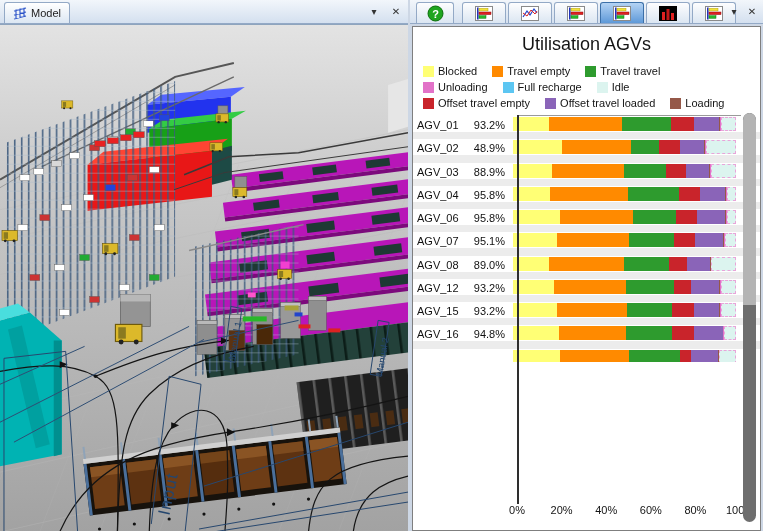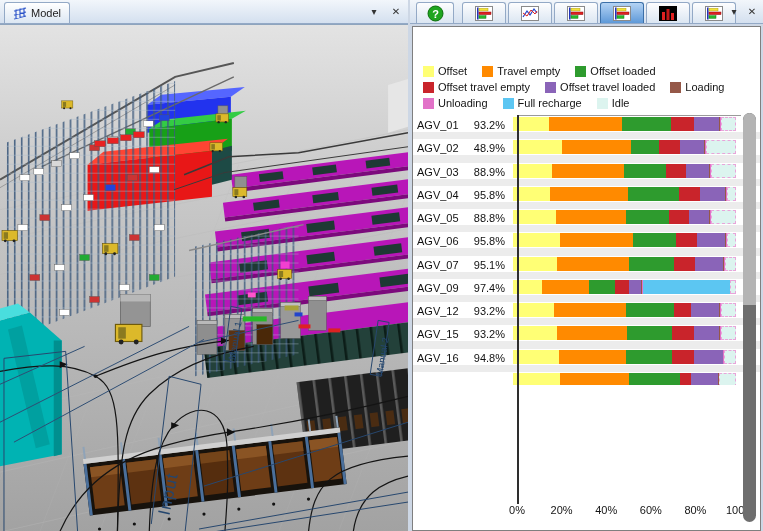--- a/index.html
+++ b/index.html
@@ -395,61 +395,62 @@
             <rect x="4" y="6" width="12" height="2.6" fill="#e02020" stroke="#8d0f0f" stroke-width="0.5"></rect>
             <rect x="4" y="9.7" width="7" height="2.6" fill="#28b828" stroke="#0f7d0f" stroke-width="0.5"></rect>
           </svg>
         </div>
       </div>
     <div class="winbtn" style="left:316px;">▾</div>
     <div class="winbtn" style="left:334px;">✕</div>
   </div>
 
   <div id="chart-box">
+    <div id="chart-title">Utilisation AGVs</div>
     <div id="legend">
         <div class="legend-row">
           <span class="legend-item">
             <span class="swatch" style="background: rgb(255, 255, 117);"></span>
-            <span>Offset</span>
+            <span>Blocked</span>
           </span>
           <span class="legend-item">
             <span class="swatch" style="background: rgb(255, 138, 0);"></span>
             <span>Travel empty</span>
           </span>
           <span class="legend-item">
             <span class="swatch" style="background: rgb(46, 155, 46);"></span>
-            <span>Offset loaded</span>
+            <span>Travel travel</span>
+          </span>
+        </div>
+        <div class="legend-row">
+          <span class="legend-item">
+            <span class="swatch" style="background: rgb(226, 114, 200);"></span>
+            <span>Unloading</span>
+          </span>
+          <span class="legend-item">
+            <span class="swatch" style="background: rgb(92, 198, 242);"></span>
+            <span>Full recharge</span>
+          </span>
+          <span class="legend-item">
+            <span class="swatch" style="background: rgb(220, 244, 239);"></span>
+            <span>Idle</span>
           </span>
         </div>
         <div class="legend-row">
           <span class="legend-item">
             <span class="swatch" style="background: rgb(201, 36, 43);"></span>
             <span>Offset travel empty</span>
           </span>
           <span class="legend-item">
             <span class="swatch" style="background: rgb(138, 100, 184);"></span>
             <span>Offset travel loaded</span>
           </span>
           <span class="legend-item">
             <span class="swatch" style="background: rgb(149, 88, 72);"></span>
             <span>Loading</span>
-          </span>
-        </div>
-        <div class="legend-row">
-          <span class="legend-item">
-            <span class="swatch" style="background: rgb(226, 114, 200);"></span>
-            <span>Unloading</span>
-          </span>
-          <span class="legend-item">
-            <span class="swatch" style="background: rgb(92, 198, 242);"></span>
-            <span>Full recharge</span>
-          </span>
-          <span class="legend-item">
-            <span class="swatch" style="background: rgb(220, 244, 239);"></span>
-            <span>Idle</span>
           </span>
         </div>
       </div>
     <div id="rows-area">
         <div class="plot-topline"></div>
         <div class="row">
           <span class="lbl">AGV_01</span>
           <span class="val">93.2%</span>
           <div class="bar">
             <div class="seg" style="width: 16.1%; background: rgb(255, 255, 117);"></div>
@@ -498,34 +499,20 @@
             <div class="seg" style="width: 34.9%; background: rgb(255, 138, 0);"></div>
             <div class="seg" style="width: 22.8%; background: rgb(46, 155, 46);"></div>
             <div class="seg" style="width: 9.4%; background: rgb(201, 36, 43);"></div>
             <div class="seg" style="width: 11.3%; background: rgb(138, 100, 184);"></div>
             <div class="seg" style="width: 0.4%; background: rgb(149, 88, 72);"></div>
             <div class="seg" style="width: 0.4%; background: rgb(226, 114, 200);"></div>
             <div class="seg idle" style="width: 4.2%; background: rgb(220, 244, 239);"></div>
           </div>
         </div>
         <div class="row">
-          <span class="lbl">AGV_05</span>
-          <span class="val">88.8%</span>
-          <div class="bar">
-            <div class="seg" style="width: 19.2%; background: rgb(255, 255, 117);"></div>
-            <div class="seg" style="width: 31.4%; background: rgb(255, 138, 0);"></div>
-            <div class="seg" style="width: 19.3%; background: rgb(46, 155, 46);"></div>
-            <div class="seg" style="width: 8.9%; background: rgb(201, 36, 43);"></div>
-            <div class="seg" style="width: 9.2%; background: rgb(138, 100, 184);"></div>
-            <div class="seg" style="width: 0.4%; background: rgb(149, 88, 72);"></div>
-            <div class="seg" style="width: 0.4%; background: rgb(226, 114, 200);"></div>
-            <div class="seg idle" style="width: 11.2%; background: rgb(220, 244, 239);"></div>
-          </div>
-        </div>
-        <div class="row">
           <span class="lbl">AGV_06</span>
           <span class="val">95.8%</span>
           <div class="bar">
             <div class="seg" style="width: 21%; background: rgb(255, 255, 117);"></div>
             <div class="seg" style="width: 32.7%; background: rgb(255, 138, 0);"></div>
             <div class="seg" style="width: 19.3%; background: rgb(46, 155, 46);"></div>
             <div class="seg" style="width: 9.4%; background: rgb(201, 36, 43);"></div>
             <div class="seg" style="width: 12.6%; background: rgb(138, 100, 184);"></div>
             <div class="seg" style="width: 0.4%; background: rgb(149, 88, 72);"></div>
             <div class="seg" style="width: 0.4%; background: rgb(226, 114, 200);"></div>
@@ -540,32 +527,31 @@
             <div class="seg" style="width: 32.3%; background: rgb(255, 138, 0);"></div>
             <div class="seg" style="width: 20.1%; background: rgb(46, 155, 46);"></div>
             <div class="seg" style="width: 9.4%; background: rgb(201, 36, 43);"></div>
             <div class="seg" style="width: 12.8%; background: rgb(138, 100, 184);"></div>
             <div class="seg" style="width: 0.4%; background: rgb(149, 88, 72);"></div>
             <div class="seg" style="width: 0.4%; background: rgb(226, 114, 200);"></div>
             <div class="seg idle" style="width: 4.9%; background: rgb(220, 244, 239);"></div>
           </div>
         </div>
         <div class="row">
-          <span class="lbl">AGV_09</span>
-          <span class="val">97.4%</span>
-          <div class="bar">
-            <div class="seg" style="width: 13%; background: rgb(255, 255, 117);"></div>
-            <div class="seg" style="width: 21%; background: rgb(255, 138, 0);"></div>
-            <div class="seg" style="width: 11.7%; background: rgb(46, 155, 46);"></div>
-            <div class="seg" style="width: 6.3%; background: rgb(201, 36, 43);"></div>
-            <div class="seg" style="width: 5.3%; background: rgb(138, 100, 184);"></div>
-            <div class="seg" style="width: 0.4%; background: rgb(149, 88, 72);"></div>
-            <div class="seg" style="width: 0.4%; background: rgb(226, 114, 200);"></div>
-            <div class="seg" style="width: 39.3%; background: rgb(92, 198, 242);"></div>
-            <div class="seg idle" style="width: 2.6%; background: rgb(220, 244, 239);"></div>
+          <span class="lbl">AGV_08</span>
+          <span class="val">89.0%</span>
+          <div class="bar">
+            <div class="seg" style="width: 16%; background: rgb(255, 255, 117);"></div>
+            <div class="seg" style="width: 33.7%; background: rgb(255, 138, 0);"></div>
+            <div class="seg" style="width: 20.2%; background: rgb(46, 155, 46);"></div>
+            <div class="seg" style="width: 8.1%; background: rgb(201, 36, 43);"></div>
+            <div class="seg" style="width: 10.2%; background: rgb(138, 100, 184);"></div>
+            <div class="seg" style="width: 0.4%; background: rgb(149, 88, 72);"></div>
+            <div class="seg" style="width: 0.4%; background: rgb(226, 114, 200);"></div>
+            <div class="seg idle" style="width: 11%; background: rgb(220, 244, 239);"></div>
           </div>
         </div>
         <div class="row">
           <span class="lbl">AGV_12</span>
           <span class="val">93.2%</span>
           <div class="bar">
             <div class="seg" style="width: 18.4%; background: rgb(255, 255, 117);"></div>
             <div class="seg" style="width: 32.2%; background: rgb(255, 138, 0);"></div>
             <div class="seg" style="width: 21.5%; background: rgb(46, 155, 46);"></div>
             <div class="seg" style="width: 7.6%; background: rgb(201, 36, 43);"></div>

